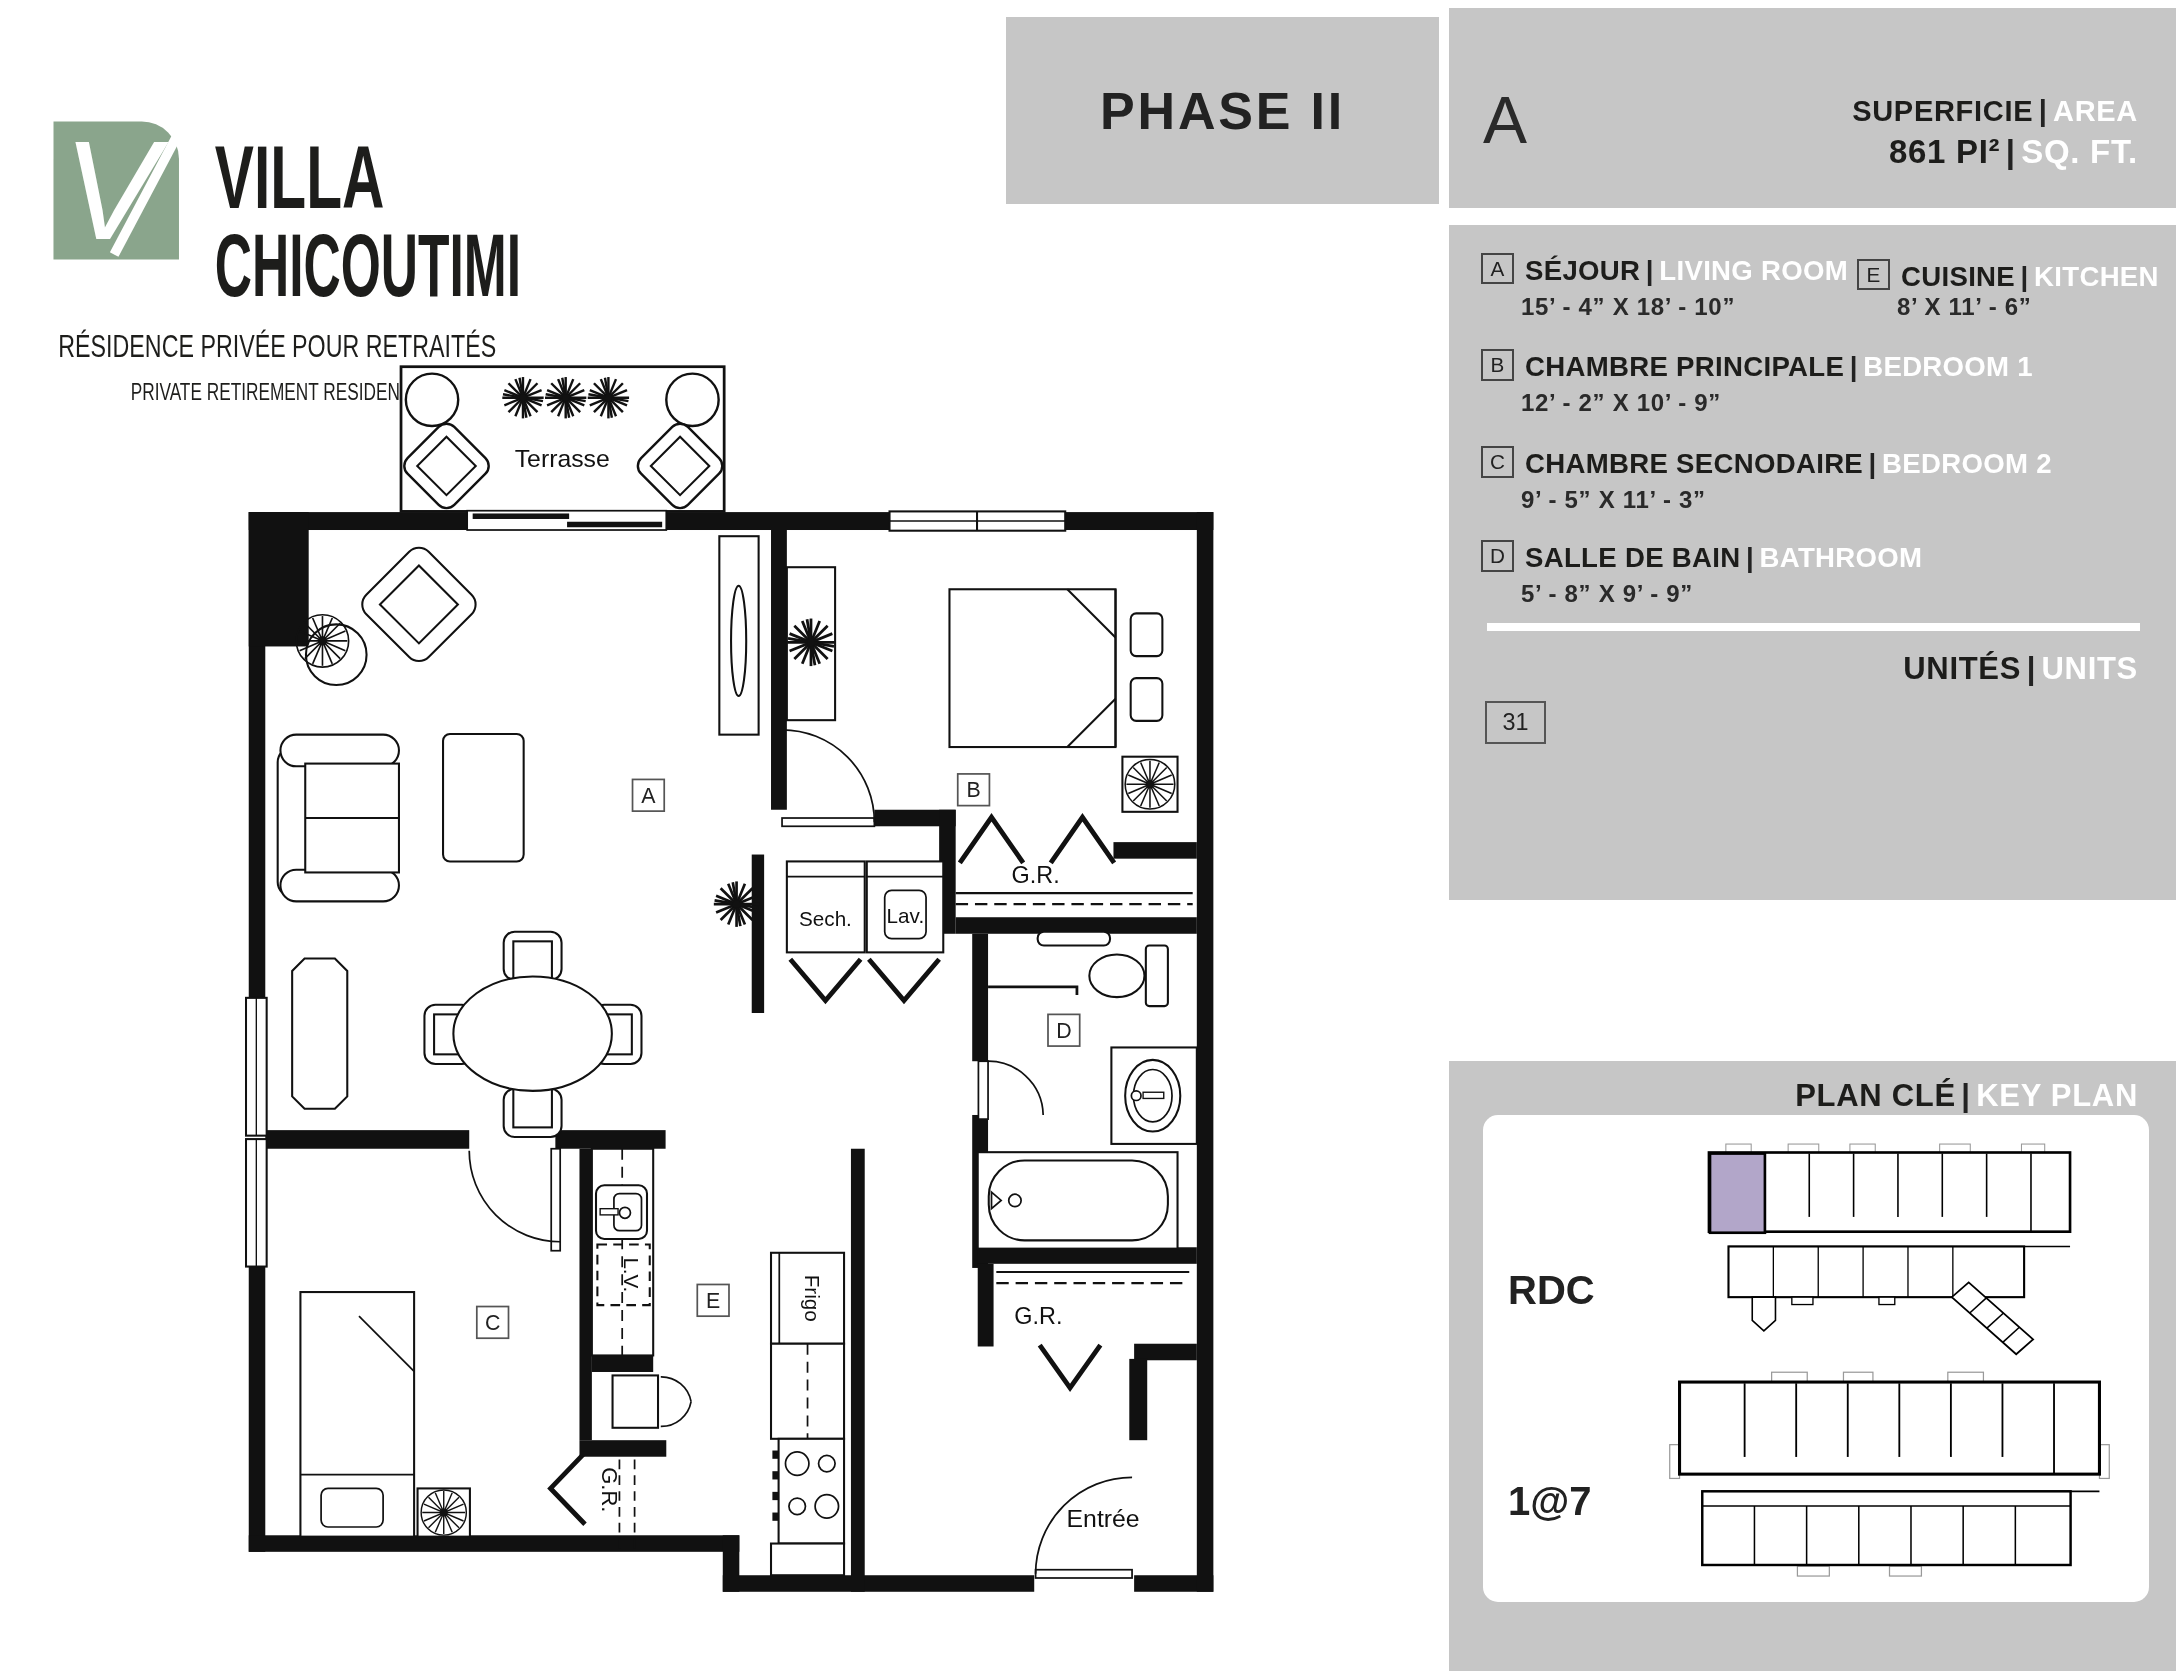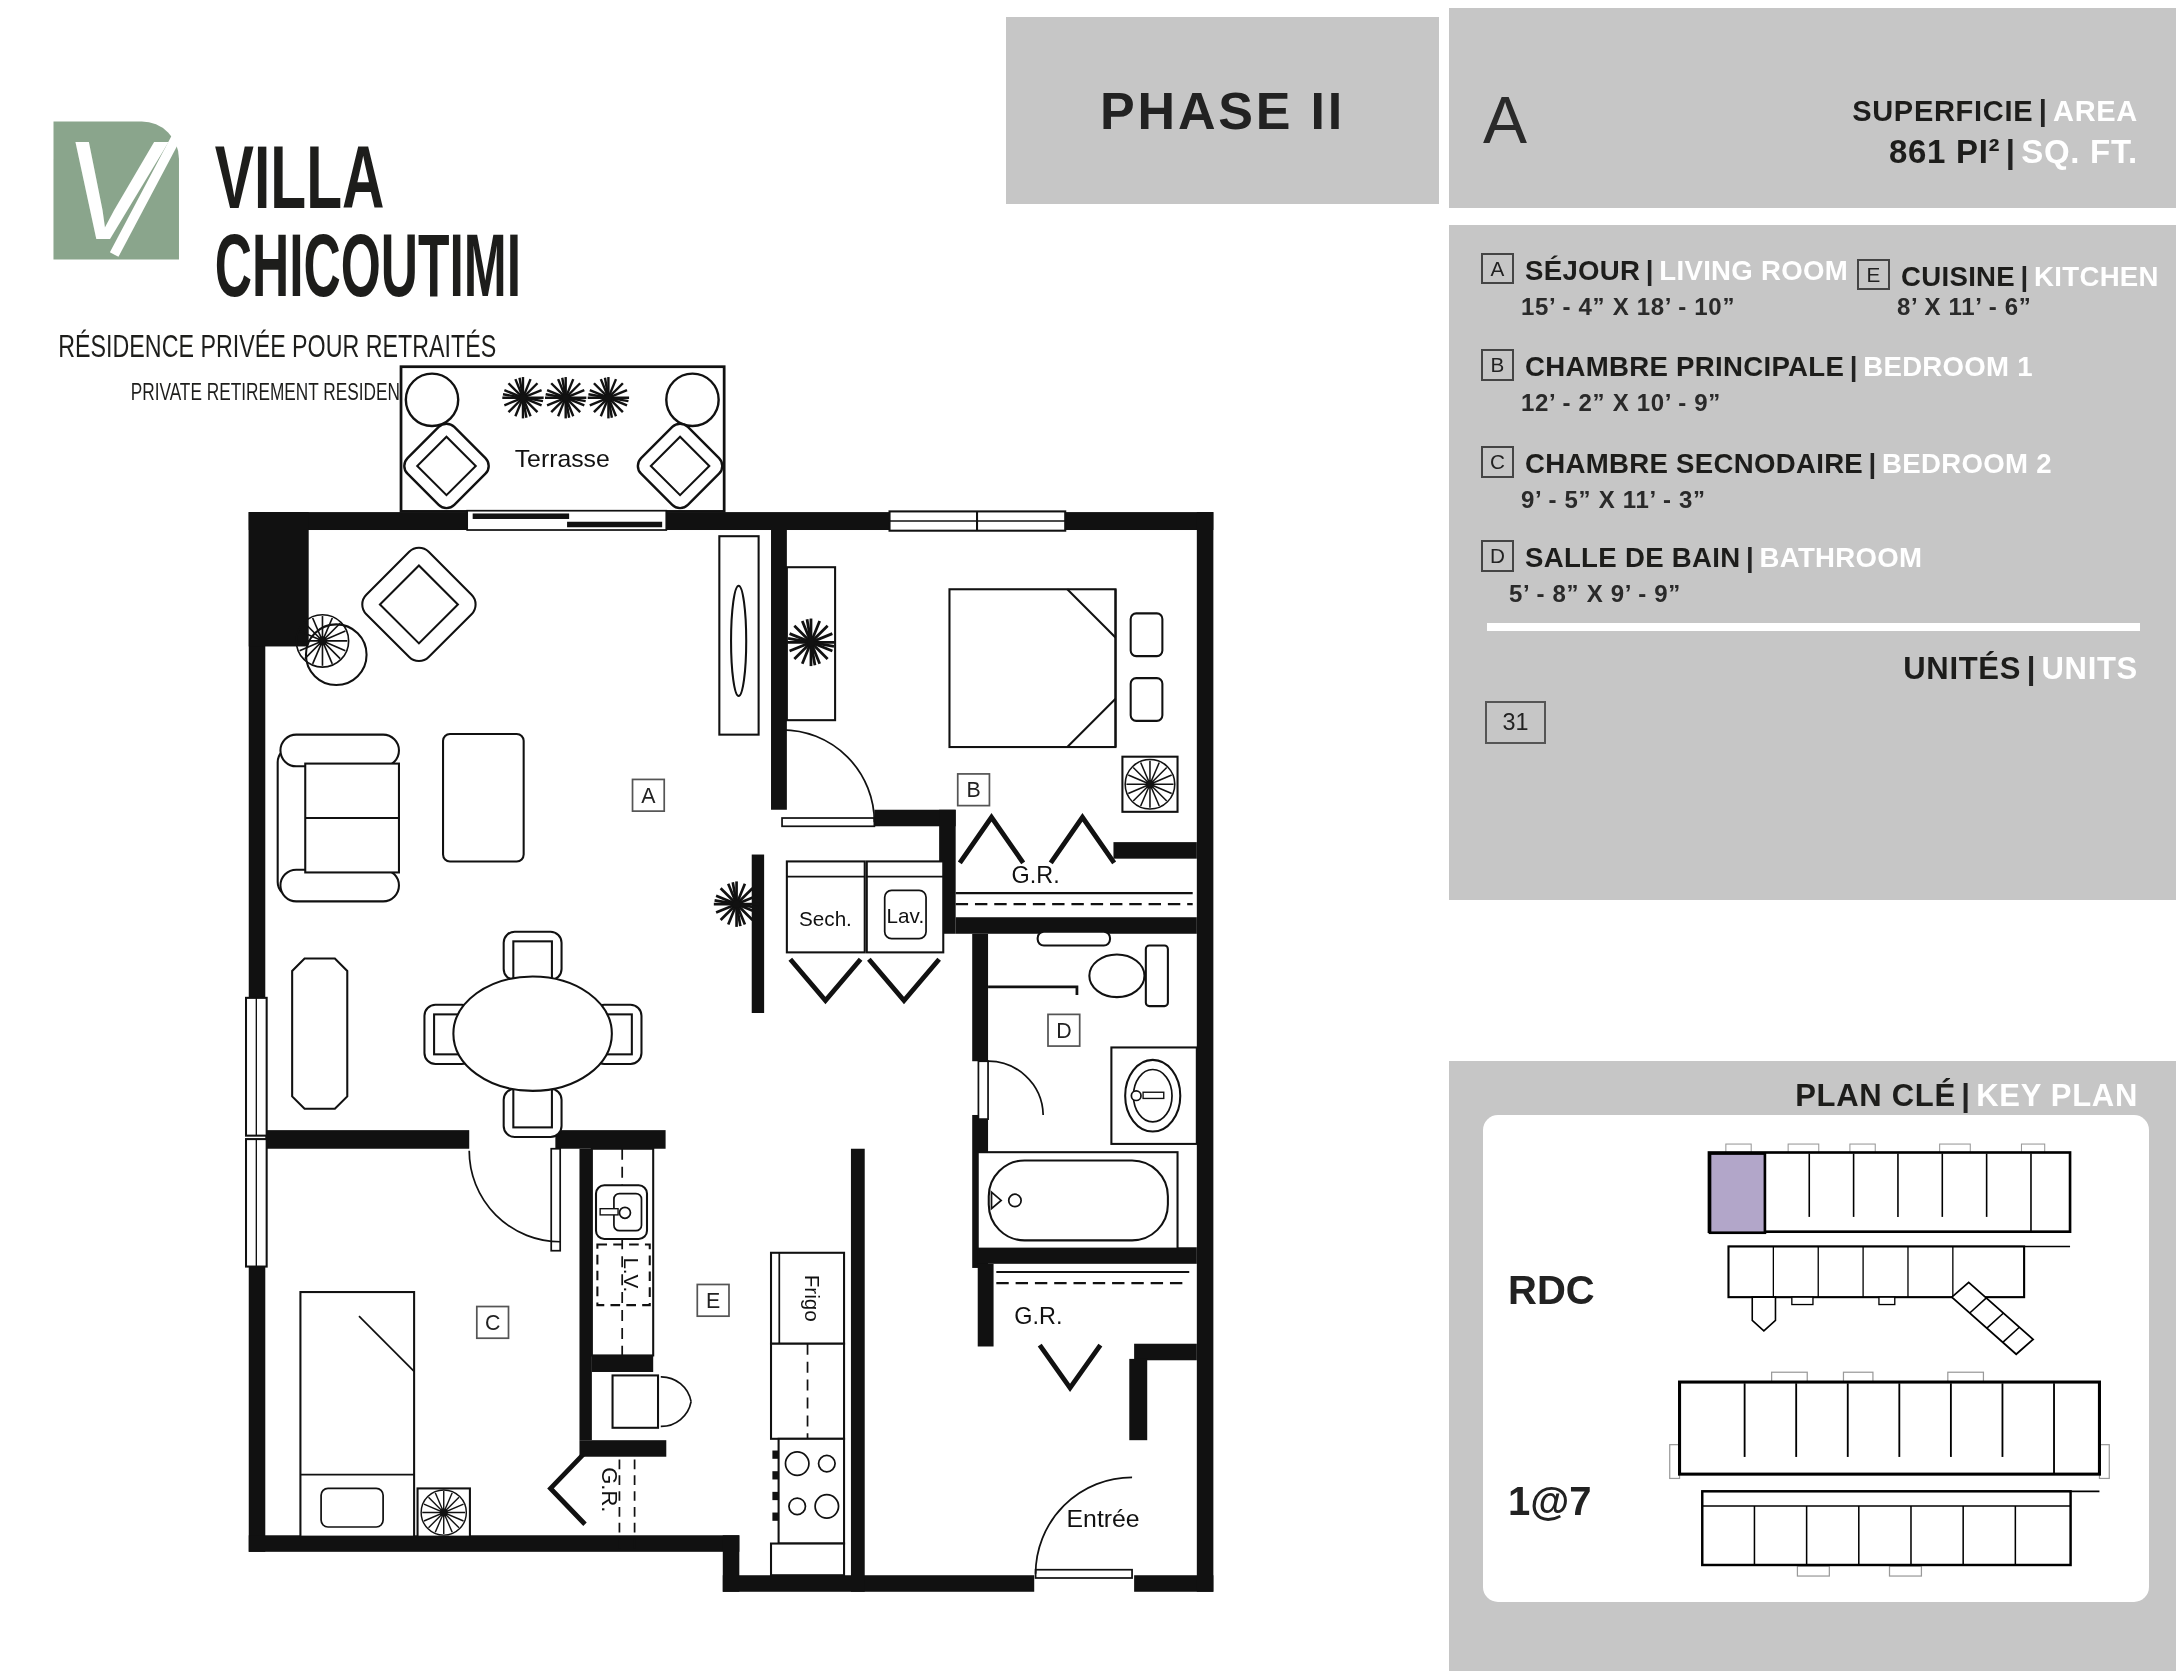--- a/index.html
+++ b/index.html
@@ -81,21 +81,21 @@
   <div class="lg-dims" style="left:72px;top:164px;">12’ - 2” X 10’ - 9”</div>
 
   <div class="lg-row" style="left:32px;top:221px;">
     <span class="badge">C</span><span>CHAMBRE SECNODAIRE</span><span class="sep">|</span><span class="wh">BEDROOM 2</span>
   </div>
   <div class="lg-dims" style="left:72px;top:261px;">9’ - 5” X 11’ - 3”</div>
 
   <div class="lg-row" style="left:32px;top:315px;">
     <span class="badge">D</span><span>SALLE DE BAIN</span><span class="sep">|</span><span class="wh">BATHROOM</span>
   </div>
-  <div class="lg-dims" style="left:60px;top:355px;">5’ - 8” X 9’ - 9”</div>
+  <div class="lg-dims" style="left:72px;top:355px;">5’ - 8” X 9’ - 9”</div>
 
   <div id="lg-divider"></div>
 
   <div id="units-line"><span>UNITÉS</span><span class="sep">|</span><span class="wh">UNITS</span></div>
 
   <div id="unit-number-box">31</div>
 </div>
 
 <div id="keyplan-panel" class="abs gray-panel">
   <div id="keyplan-title"><span>PLAN CLÉ</span><span class="sep">|</span><span class="wh">KEY PLAN</span></div>

